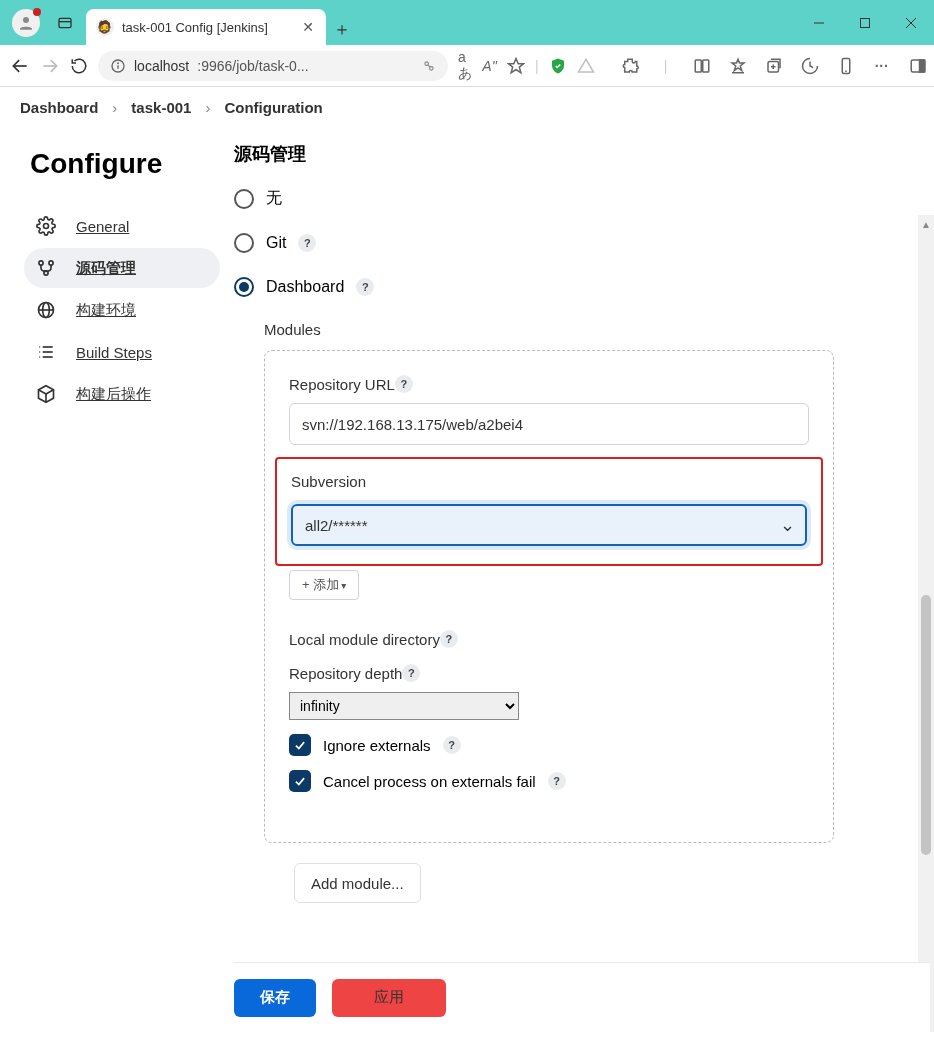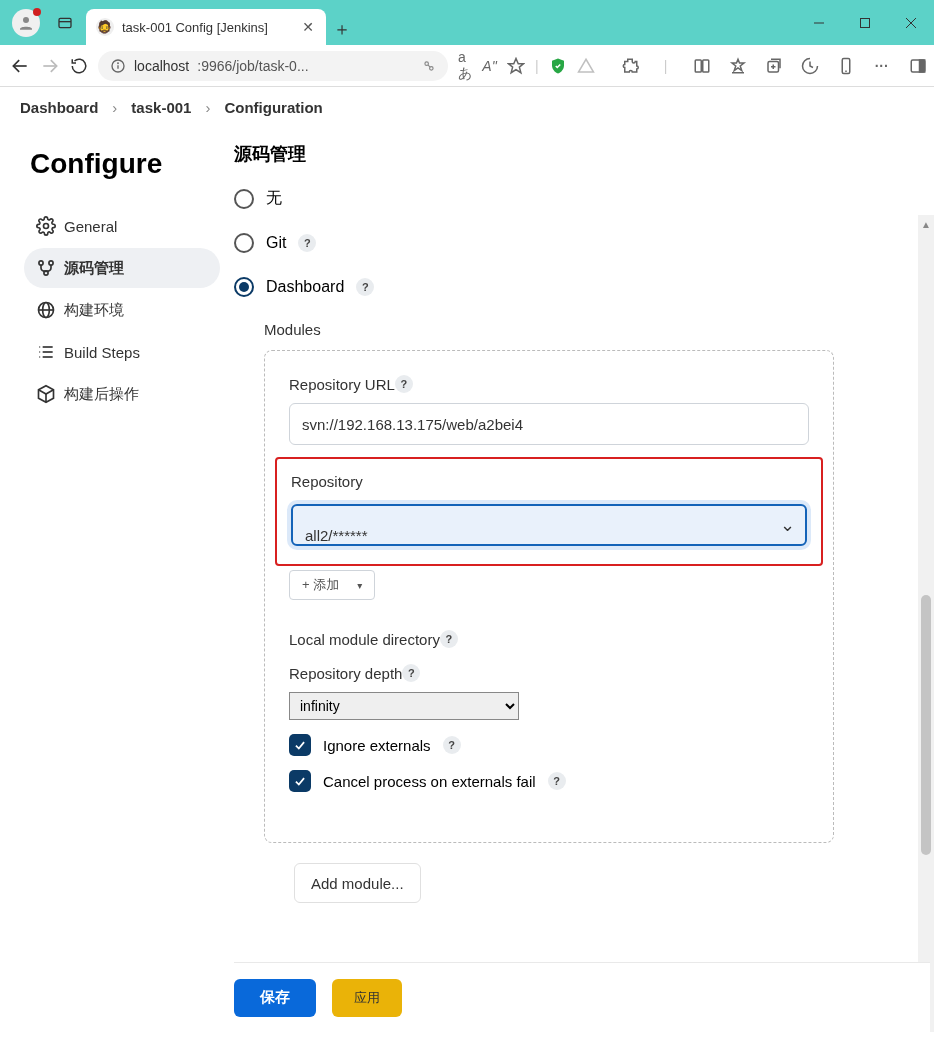--- a/index.html
+++ b/index.html
@@ -33,57 +33,57 @@
 
   
   .breadcrumb { display:flex; align-items:center; gap:14px; padding:12px 20px; font-size:15px; color:#333; }
   .breadcrumb .sep { color:#888; }
   .breadcrumb .crumb { color:#333;font-weight:bold; }
 
   
   .content { display:flex; height:calc(1039px - 45px - 42px - 48px); position:relative; }
   .sidebar { width:230px; padding:10px 10px 0 24px; }
   .sidebar h1 { font-size:28px; font-weight:700; margin:10px 0 26px 6px; }
-  .nav-item { display:flex; align-items:center; gap:8px; padding:10px 12px; border-radius:22px; font-size:15px; color:#333; margin-bottom:2px; }
+  .nav-item { display:flex; align-items:center; gap:20px; padding:10px 12px; border-radius:22px; font-size:15px; color:#333; margin-bottom:2px;text-decoration:underline; }
   .nav-item.active { background:#eef0f3; font-weight:700; }
   .nav-item .icon { width:20px; height:20px; display:flex; align-items:center; justify-content:center; color:#333; }
 
   .main { flex:1; padding:0 28px 0 0; overflow:hidden; position:relative; }
   .main-inner { padding-left:4px; }
   .section-title { font-size:18px; font-weight:700; margin:14px 0 22px 0; }
 
   .radio-row { display:flex; align-items:center; gap:12px; margin:0 0 24px 0; font-size:16px; }
   .radio { width:20px; height:20px; border:2px solid #555; border-radius:50%; display:flex; align-items:center; justify-content:center; }
   .radio.checked { border-color:#0b3a66; }
   .radio.checked::after { content:""; width:10px; height:10px; border-radius:50%; background:#0b3a66; }
   .help { width:18px; height:18px; border-radius:50%; background:#e9ecef; display:inline-flex; align-items:center; justify-content:center; font-size:11px; color:#444; font-weight:700; }
 
   .modules-wrap { margin-left:30px; }
   .modules-label { font-size:15px; color:#333; margin:6px 0 12px 0; }
   .dashed-box { border:1px dashed #bbb; border-radius:8px; padding:24px 24px 50px 24px; width:570px; }
   .field-label { font-size:15px; color:#333; margin-bottom:10px; display:flex; align-items:center; gap:0; }
   .text-input { width:100%; height:42px; border:1px solid #cfd4da; border-radius:6px; padding:0 12px; font-size:15px; color:#333; background:#fff; }
   .cred-block { margin-top:26px; margin-bottom:18px; }
   .highlight-red { border:2px solid #d82020; border-radius:4px; padding:14px 14px 18px 14px; margin:-14px; }
-  .select-like { width:100%; height:42px; border:2px solid #1463b8; border-radius:6px; padding:0 36px 0 12px; font-size:15px; color:#333; background:#e9f1fb; display:flex; align-items:flex-end; position:relative; box-shadow:0 0 0 4px #dce9f9; }
+  .select-like { width:100%; height:42px; border:2px solid #1463b8; border-radius:6px; padding:0 36px 0 12px; font-size:15px; color:#333; background:#e9f1fb; display:flex; align-items:center; position:relative; box-shadow:0 0 0 4px #dce9f9; }
   .select-like .chev { position:absolute; right:10px; top:50%; transform:translateY(-50%); font-size:18px; color:#333; }
-  .add-btn { height:30px; border:1px solid #cfd4da; background:#fff; border-radius:4px; padding:0 12px; font-size:13px; color:#555; display:flex; align-items:center; gap:18px; }
+  .add-btn { height:30px; border:1px solid #cfd4da; background:#fff; border-radius:4px; padding:0 12px; font-size:13px; color:#555; display:flex; align-items:center; gap:2px; }
   .add-btn .caret { font-size:10px; }
 
   .depth-select { width:230px; height:28px; border:1px solid #888; font-size:14px; padding:0 6px; }
 
   .check-row { display:flex; align-items:center; gap:12px; margin:14px 0 0 0; font-size:15px; }
   .checkbox { width:22px; height:22px; border-radius:5px; background:#0b3a66; display:flex; align-items:center; justify-content:center; color:#fff; }
 
   .add-module { margin:20px 0 0 30px; height:40px; border:1px solid #e0e0e0; border-radius:6px; background:#fff; padding:0 16px; font-size:15px; color:#333; display:inline-flex; align-items:center; }
 
   
   .footer { position:absolute; left:234px; bottom:0; right:4px; height:70px; border-top:1px solid #e9e9e9; display:flex; align-items:center; gap:16px; padding-left:0; background:#fff; }
   .btn-primary { height:38px; border:none; border-radius:6px; background:#0969da; color:#fff; font-size:15px; font-weight:600; padding:0 26px; }
-  .btn-secondary { height:38px; border:none; border-radius:6px; background:#eab308; color:#333; font-size:13px; padding:0 22px; }
+  .btn-secondary { height:38px; border:none; border-radius:6px; background:#ef4444; color:#333; font-size:15px; padding:0 42px; }
 
   
   .scroll-track { position:absolute; right:0; top:87px; bottom:0; width:16px; background:#f1f1f1; }
   .scroll-thumb { position:absolute; right:3px; top:380px; width:10px; height:260px; border-radius:5px; background:#c4c4c4; }
   .scroll-up { position:absolute; top:0; width:16px; height:18px; display:flex; align-items:center; justify-content:center; color:#888; font-size:10px;}
   .scroll-dn { position:absolute; bottom:0; width:16px; height:18px; display:flex; align-items:center; justify-content:center; color:#888; font-size:10px;}
 
   svg { display:block; }
 </style>
 </head>
@@ -334,21 +334,21 @@
         <div class="dashed-box">
           <div class="field-label">
             <span>Repository URL</span>
             <span class="help">?</span>
           </div>
           <input class="text-input" value="svn://192.168.13.175/web/a2bei4" style="">
 
           <div class="cred-block">
             <div class="highlight-red">
               <div class="field-label" style="margin-bottom:14px">
-                <span>Repository</span>
+                <span>Subversion</span>
               </div>
               <div class="select-like">
                 <span>all2/******</span>
                 <span class="chev">⌄</span>
               </div>
             </div>
           </div>
 
           <button class="add-btn">
             <span>+ 添加</span>

